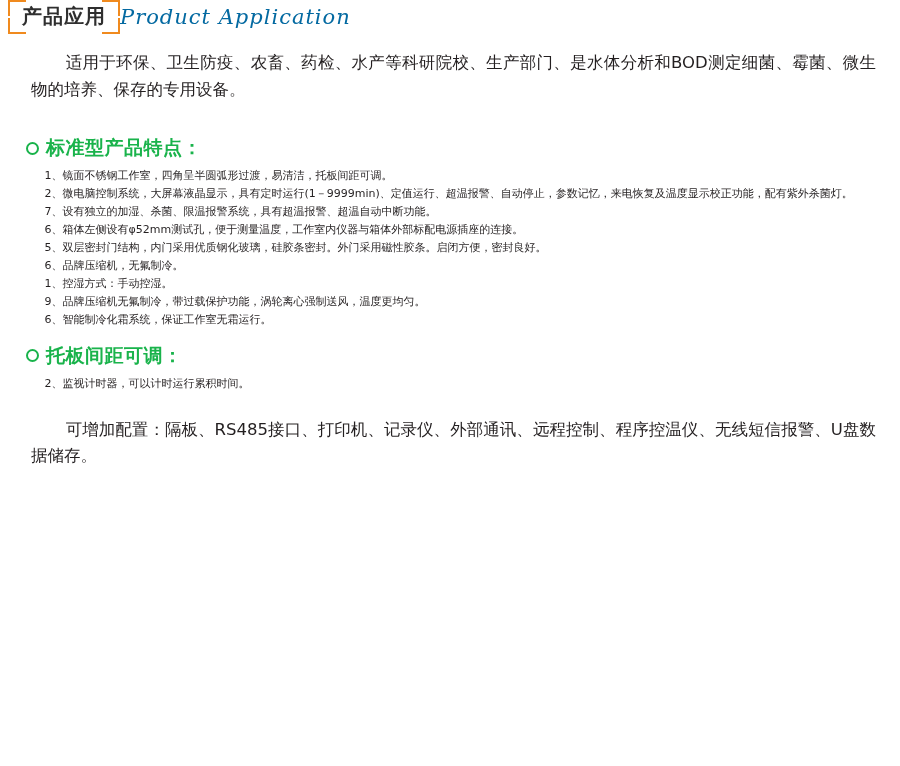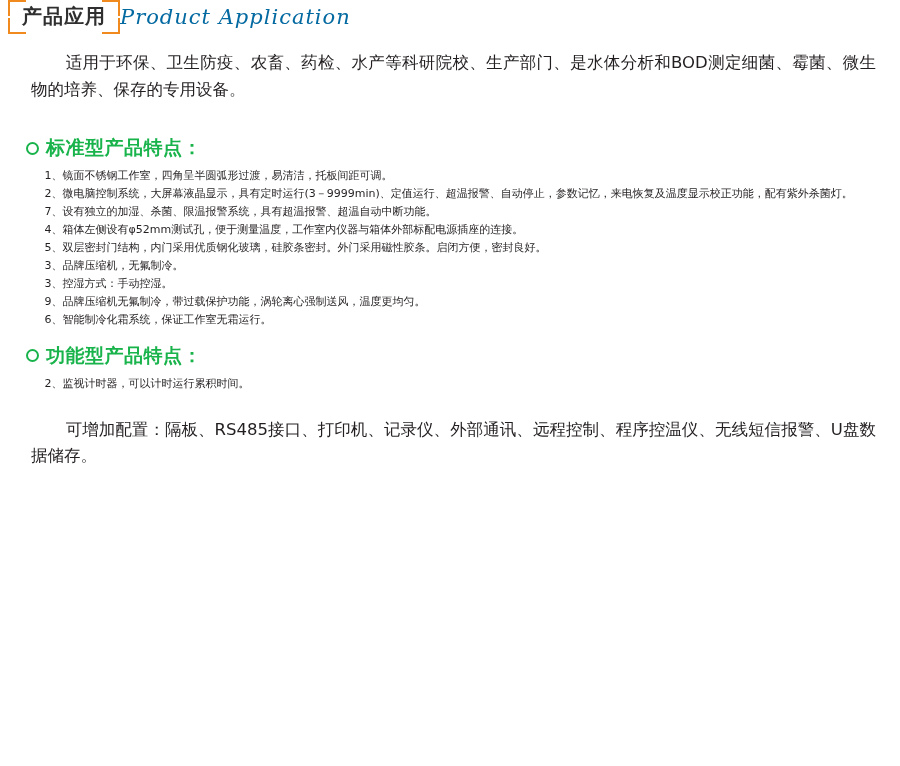--- a/index.html
+++ b/index.html
@@ -151,33 +151,33 @@
   <div class="spacer-md"></div>
 
 
   <div class="sub-head">
     <span class="ring"></span>
     <span>标准型产品特点：</span>
   </div>
 
   <div class="list">
     <p class="list-item">1、镜面不锈钢工作室，四角呈半圆弧形过渡，易清洁，托板间距可调。</p>
-    <p class="list-item">2、微电脑控制系统，大屏幕液晶显示，具有定时运行(3－9999min)、定值运行、超温报警、自动停止，参数记忆，来电恢复及温度显示校正功能，配有紫外杀菌灯。</p>
+    <p class="list-item">2、微电脑控制系统，大屏幕液晶显示，具有定时运行(1－9999min)、定值运行、超温报警、自动停止，参数记忆，来电恢复及温度显示校正功能，配有紫外杀菌灯。</p>
     <p class="list-item">7、设有独立的加湿、杀菌、限温报警系统，具有超温报警、超温自动中断功能。</p>
-    <p class="list-item">4、箱体左侧设有φ52mm测试孔，便于测量温度，工作室内仪器与箱体外部标配电源插座的连接。</p>
+    <p class="list-item">6、箱体左侧设有φ52mm测试孔，便于测量温度，工作室内仪器与箱体外部标配电源插座的连接。</p>
     <p class="list-item">5、双层密封门结构，内门采用优质钢化玻璃，硅胶条密封。外门采用磁性胶条。启闭方便，密封良好。</p>
-    <p class="list-item">3、品牌压缩机，无氟制冷。</p>
-    <p class="list-item">3、控湿方式：手动控湿。</p>
+    <p class="list-item">6、品牌压缩机，无氟制冷。</p>
+    <p class="list-item">1、控湿方式：手动控湿。</p>
     <p class="list-item">9、品牌压缩机无氟制冷，带过载保护功能，涡轮离心强制送风，温度更均匀。</p>
     <p class="list-item">6、智能制冷化霜系统，保证工作室无霜运行。</p>
   </div>
 
   <div class="sub-head">
     <span class="ring"></span>
-    <span>功能型产品特点：</span>
+    <span>托板间距可调：</span>
   </div>
 
   <div class="list">
     <p class="list-item">2、监视计时器，可以计时运行累积时间。</p>
   </div>
 
   <div class="spacer-md"></div>
 
   <p class="para indent block-intro">可增加配置：隔板、RS485接口、打印机、记录仪、外部通讯、远程控制、程序控温仪、无线短信报警、U盘数据储存。</p>
 

